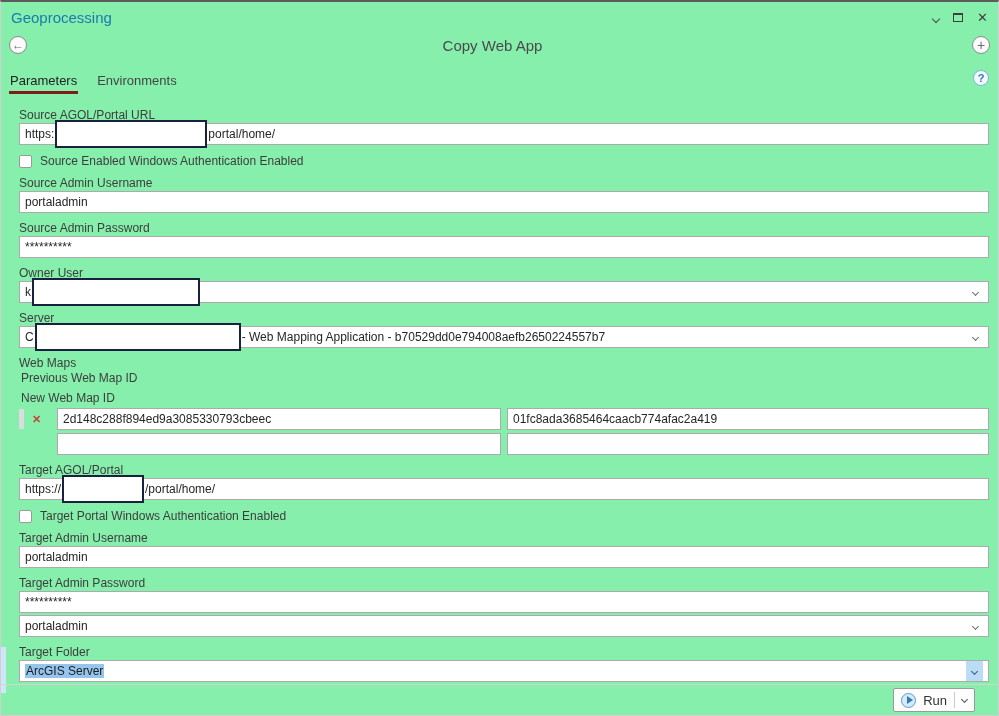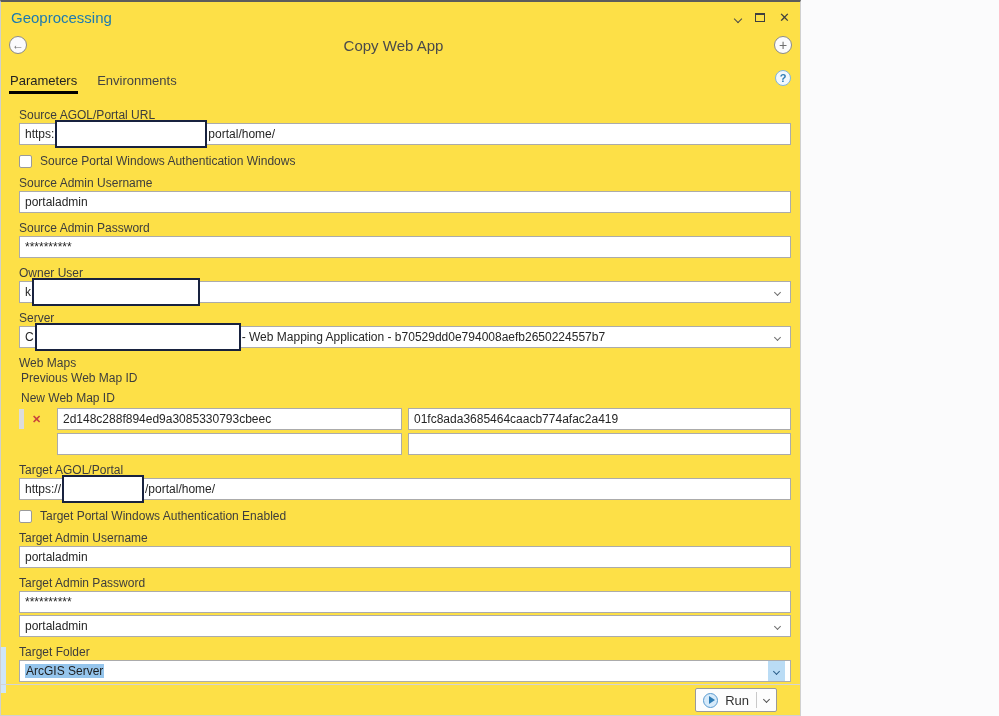--- a/index.html
+++ b/index.html
@@ -1,18 +1,18 @@
 <!DOCTYPE html>
 <html><head>
 <meta charset="utf-8">
 <style>
   * { margin:0; padding:0; box-sizing:border-box; }
   html,body { width:999px; height:716px; background:#fbfbfc; }
   body { font-family:"Liberation Sans", sans-serif; color:#3d3d3d; }
-  .pane { position:relative; width:801px; height:716px; background:#fde047;
+  .pane { position:relative; width:999px; height:716px; background:#86efac;
           border:1px solid #d0d0d0; border-top:2px solid #5c5c5c; overflow:hidden; }
 
   
   .hdr { display:flex; align-items:center; height:28px; padding:2px 10px 0 10px; }
   .hdr-title { font-size:15px; color:#1c7ab0; }
   .hdr-controls { margin-left:auto; display:flex; align-items:center; gap:14px; }
   .chev { width:6px; height:6px; border-right:1.5px solid #4a4a4a; border-bottom:1.5px solid #4a4a4a;
           transform:rotate(45deg); display:inline-block; }
   .maxi { width:10px; height:9px; border:1px solid #3f3f3f; border-top-width:2px; display:inline-block; }
   .closex { font-size:13px; color:#3f3f3f; line-height:13px; cursor:default; }
@@ -21,21 +21,21 @@
   .tbar { position:relative; height:30px; display:flex; align-items:center; padding:0 8px; }
   .circle-ic { width:18px; height:18px; border:1px solid #8a8a8a; border-radius:50%;
                display:flex; align-items:center; justify-content:center;
                color:#6e6e6e; font-size:12px; line-height:1; background:#fbfbfc; }
   .tool-title { position:absolute; left:0; right:14px; text-align:center; font-size:15px; color:#4a4a4a; }
   .plus-ic { margin-left:auto; font-size:14px; }
 
   
   .tabs { display:flex; align-items:flex-end; gap:18px; height:34px; padding:0 8px; position:relative; }
   .tab { font-size:13px; color:#444; padding:6px 1px 6px; cursor:default; }
-  .tab.active { color:#222; border-bottom:3px solid #000000; padding-bottom:3px;margin-top:44px; }
+  .tab.active { color:#222; border-bottom:3px solid #7f1d1d; padding-bottom:3px;margin-top:44px; }
   .help-ic { position:absolute; right:9px; bottom:8px; width:16px; height:16px; border:1px solid #7fb5dd;
              border-radius:50%; color:#2e7cb5; font-size:11px; font-weight:bold;
              display:flex; align-items:center; justify-content:center; background:#f2f8fd; }
 
   
   .form { padding:6px 9px 0 18px; }
   .grp { position:relative; margin-bottom:2px; }
   .lbl { font-size:12px; color:#3d3d3d; line-height:14px; margin:8px 0 1px; }
   .tbox { height:22px; border:1px solid #ababab; background:#fff; display:flex;
           align-items:center; padding:0 5px; font-size:12px; color:#262626; }
@@ -118,21 +118,21 @@
       <div class="lbl">Source AGOL/Portal URL</div>
       <div class="tbox">
         <span>https:</span>
         <span class="redact" style="width:152px;"></span>
         <span>portal/home/</span>
       </div>
     </div>
 
     <div class="cbrow">
       <span class="cb"></span>
-      <span class="cblbl">Source Portal Windows Authentication Windows</span>
+      <span class="cblbl">Source Enabled Windows Authentication Enabled</span>
     </div>
 
     <div class="grp">
       <div class="lbl">Source Admin Username</div>
       <div class="tbox">
         <input type="text" value="portaladmin" style="">
       </div>
     </div>
 
     <div class="grp">

